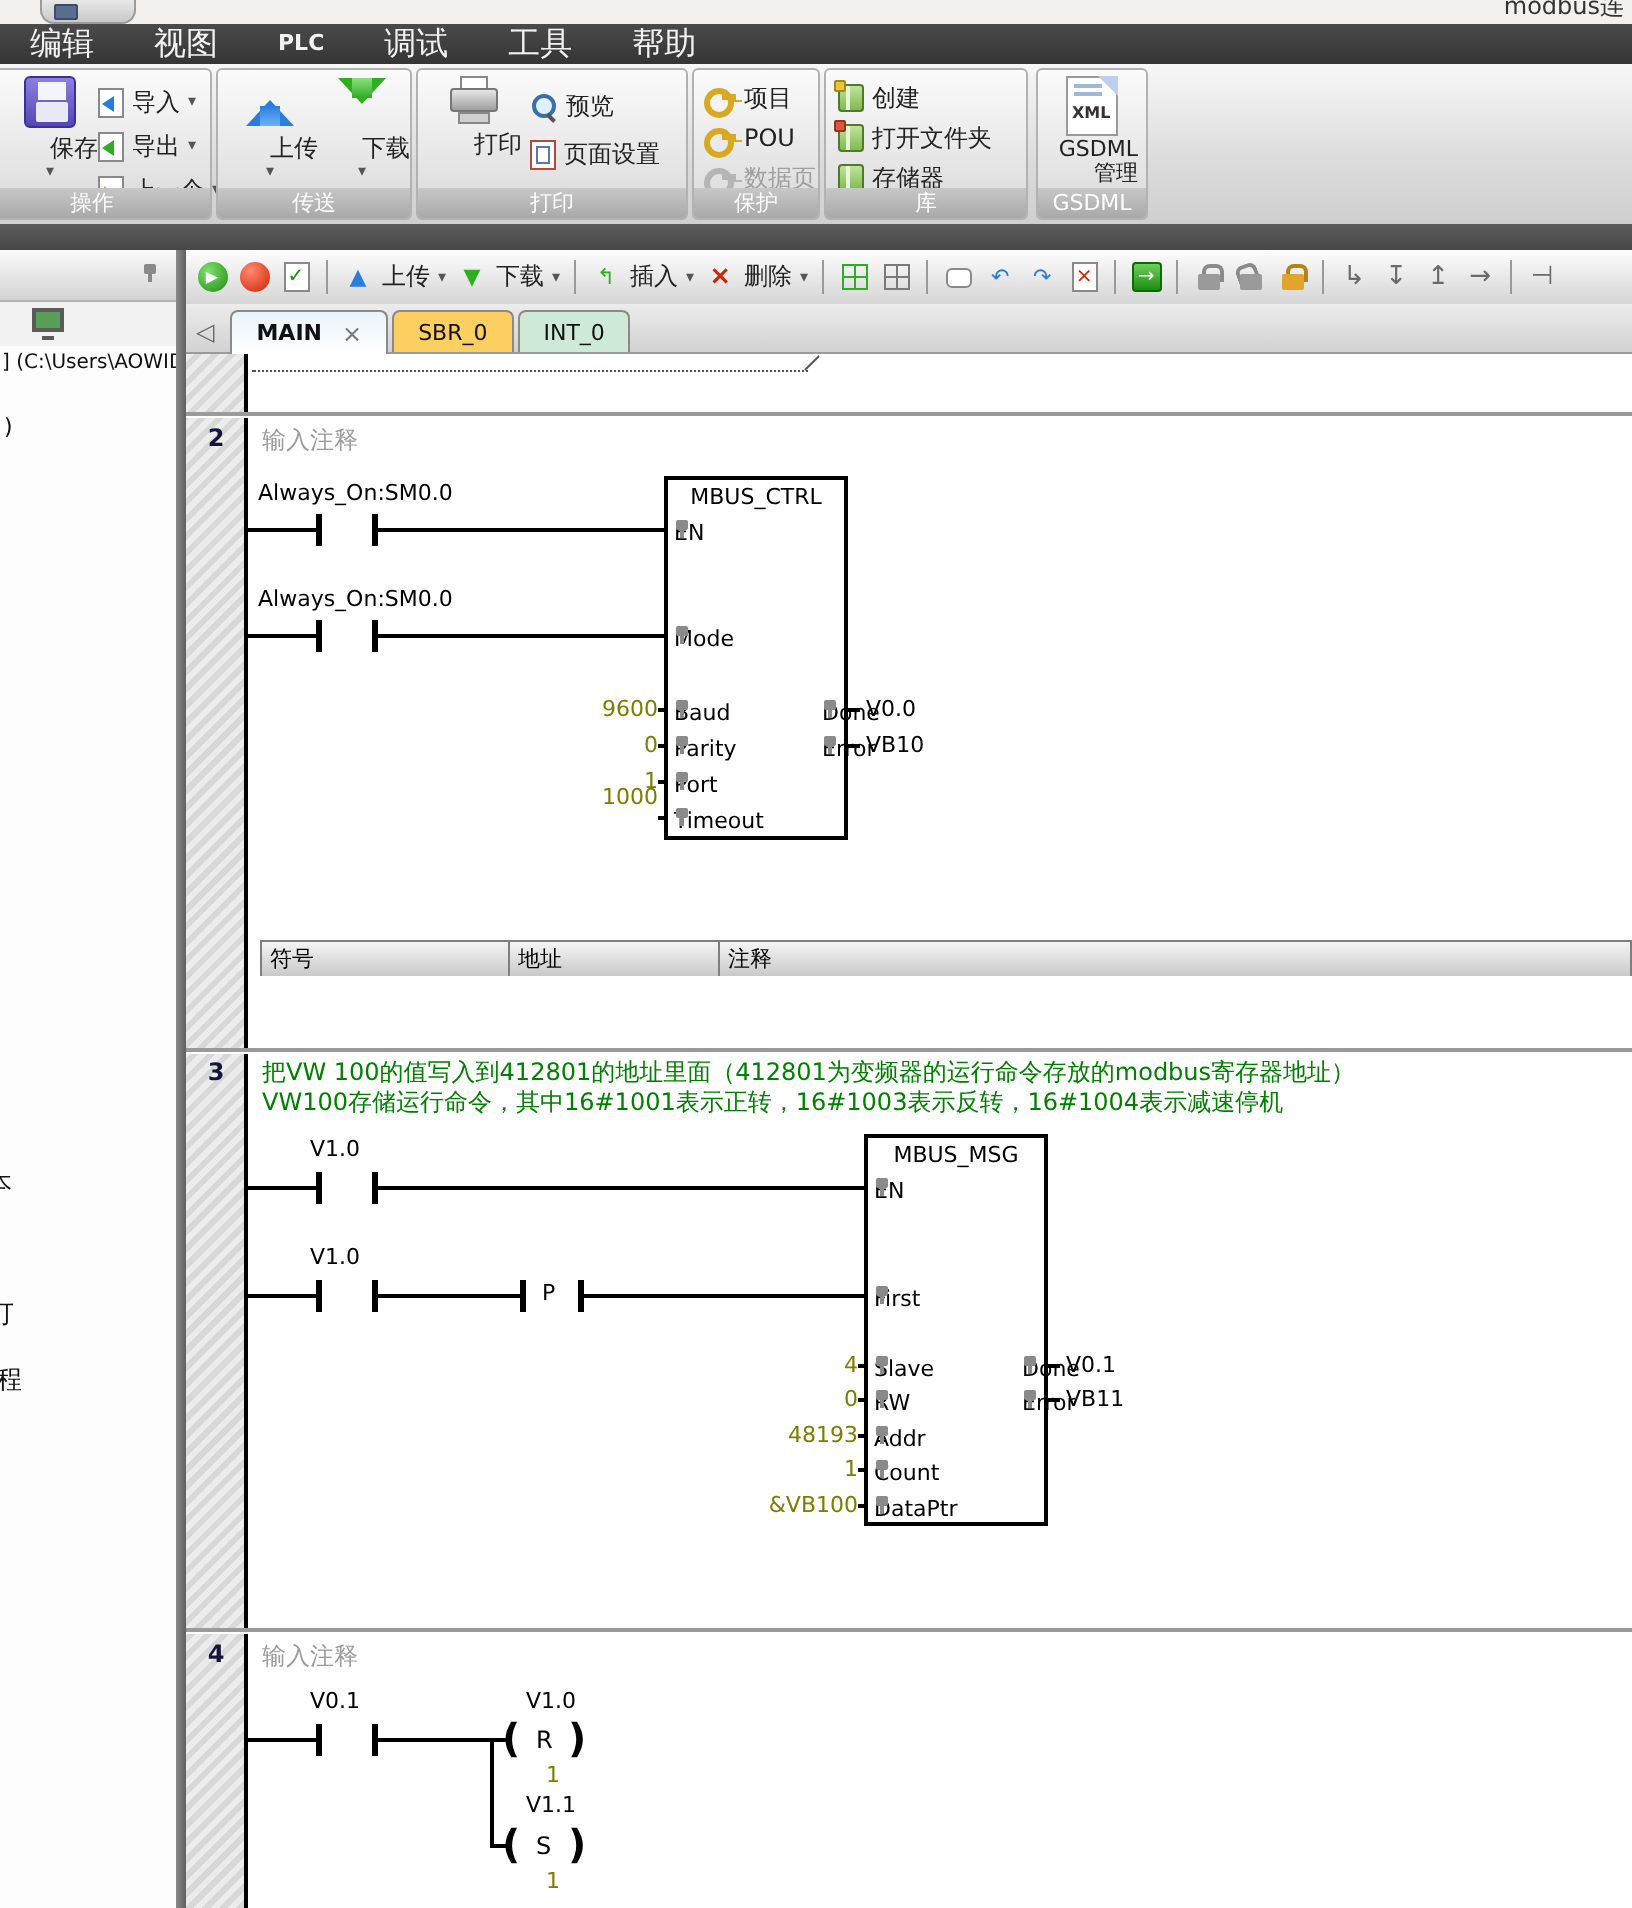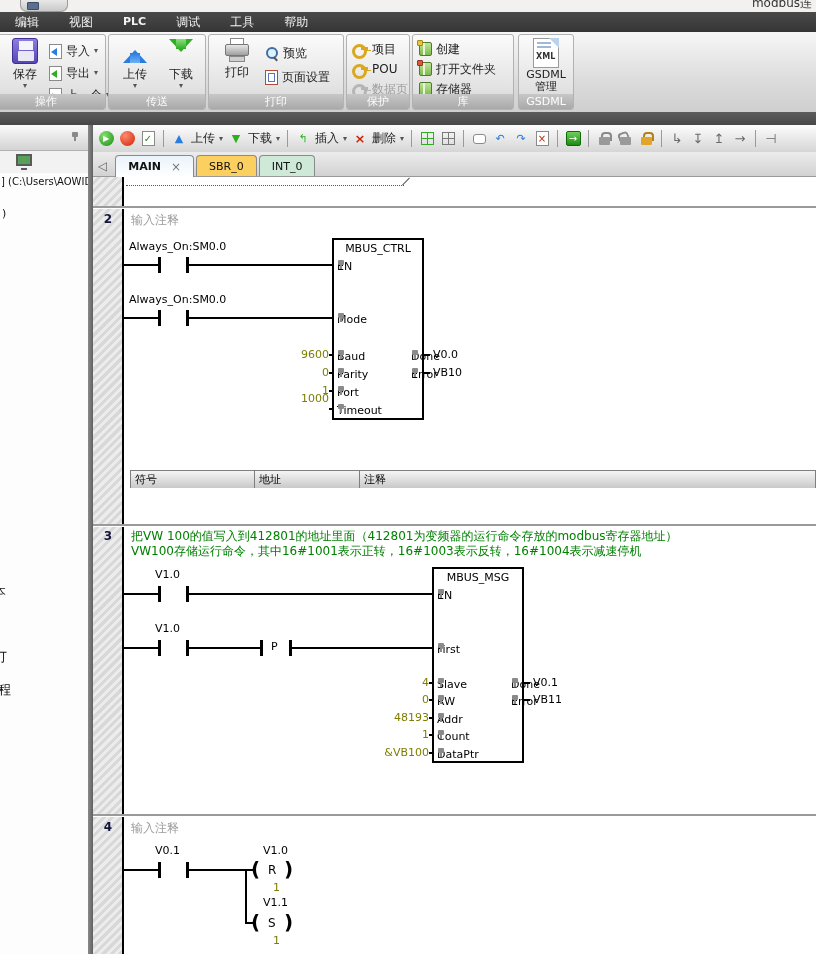--- a/index.html
+++ b/index.html
@@ -8,29 +8,29 @@
 
   
   .titlebar { position:absolute; left:0; top:0; width:816px; height:12px; background:#f2f1ef; }
   .qat { position:absolute; left:20px; top:0; width:48px; height:12px; background:linear-gradient(#e8e8e8,#c9c9c9); border:1px solid #9a9a9a; border-top:none; border-radius:0 0 7px 7px; }
   .qat-ico { position:absolute; left:6px; top:2px; width:12px; height:8px; background:#5a6f8f; border:1px solid #3c4c66; border-radius:1px; }
   .title-clip { position:absolute; right:4px; top:0; height:11px; overflow:hidden; }
   .title-clip span { display:block; margin-top:-5px; font-size:12px; color:#333; }
 
   
   .menubar { position:absolute; left:0; top:12px; width:816px; height:20px; background:linear-gradient(#4a4a4a,#353535); display:flex; align-items:center; }
-  .menu-item { color:#f2f2f2; font-size:12px; padding:0 15px; height:20px; line-height:20px; cursor:default; }
+  .menu-item { color:#f2f2f2; font-size:16px; padding:0 15px; height:20px; line-height:20px; cursor:default; }
   .menu-item.small { font-size:11px; font-weight:bold; }
 
   
   .ribbon { position:absolute; left:0; top:32px; width:816px; height:80px; background:linear-gradient(#f7f7f7,#dcdcdc 60%,#cfcfcf); overflow:hidden; }
   .rgroup { position:absolute; top:2px; height:76px; border:1px solid #b2b2b2; border-radius:3px; background:linear-gradient(#fbfbfb,#e3e3e3 70%,#d6d6d6); }
   .rgroup-label { position:absolute; left:0; bottom:0; width:100%; height:15px; background:linear-gradient(#c7c7c7,#a9a9a9); color:#fdfdfd; font-size:11px; text-align:center; line-height:15px; border-radius:0 0 2px 2px; }
   .bigbtn { position:absolute; top:3px; width:48px; text-align:center; font-size:12px; color:#222; }
-  .bigbtn .blabel { display:block; margin-top:2px; }
+  .bigbtn .blabel { display:block; margin-top:2px;text-align:right; }
   .caret { font-size:8px; color:#555; line-height:6px; display:block; }
   .smallbtn { position:absolute; display:flex; align-items:center; gap:4px; font-size:12px; color:#222; height:20px; white-space:nowrap; }
   .smallbtn.disabled { color:#9f9f9f; }
   
   .ico-floppy { width:26px; height:26px; margin:0 auto; background:linear-gradient(#8d7fe0,#5546b5); border:1px solid #3d2f96; border-radius:3px; position:relative; }
   .ico-floppy:before { content:""; position:absolute; left:6px; top:2px; width:14px; height:9px; background:#f4f4fb; }
   .ico-floppy:after  { content:""; position:absolute; left:5px; bottom:2px; width:16px; height:10px; background:#e9e9f6; border-radius:1px; }
   
   .arrow-big { width:26px; height:26px; margin:0 auto; position:relative; }
   .arrow-big .head { position:absolute; left:1px; width:0; height:0; border:12px solid transparent; }

